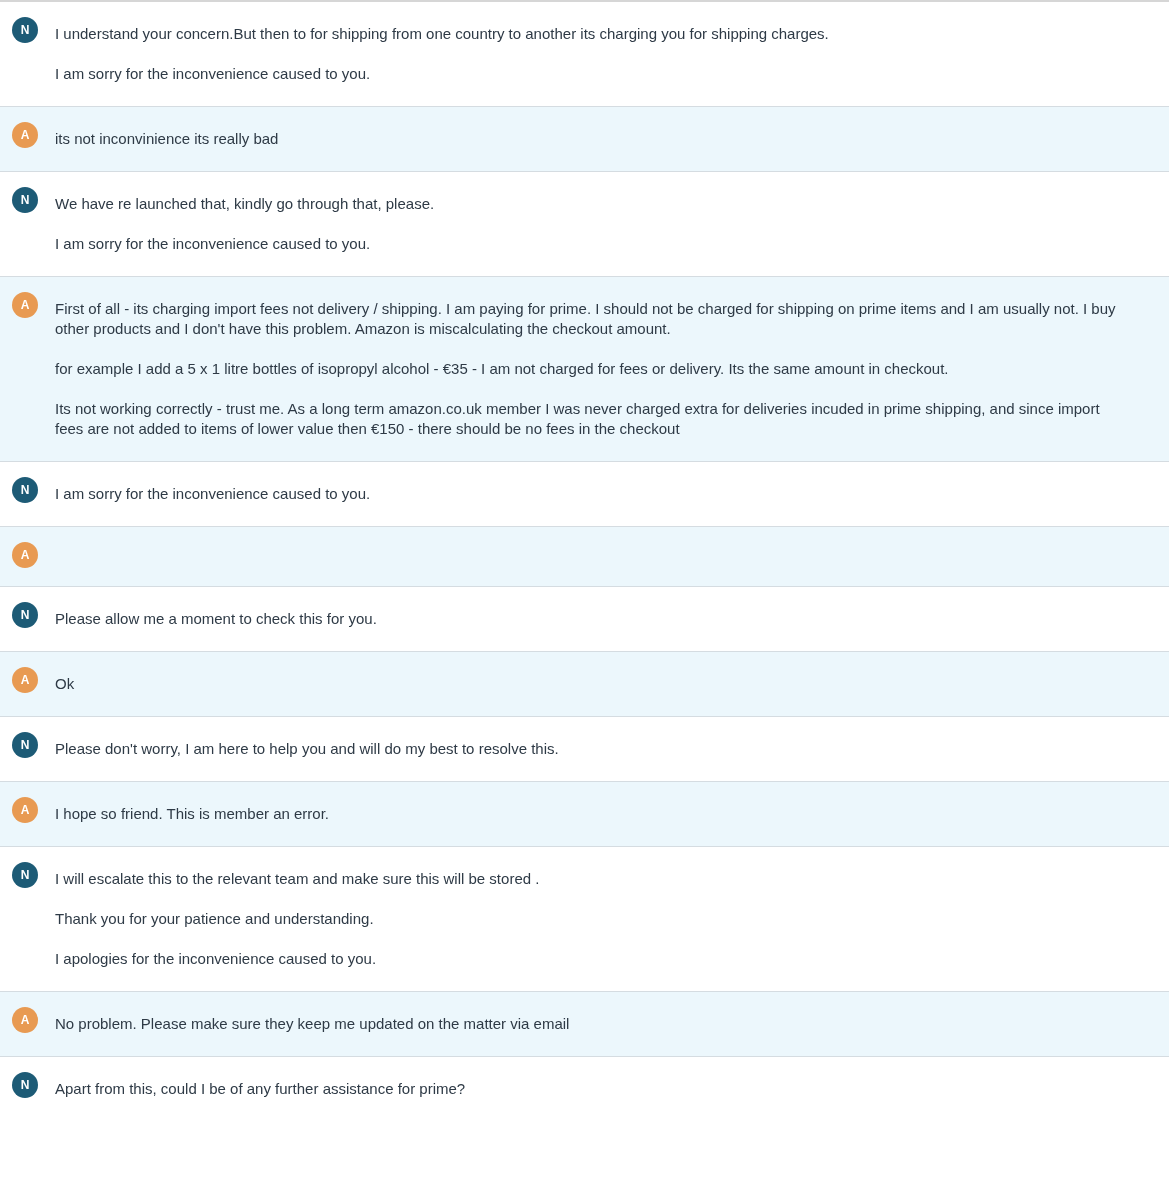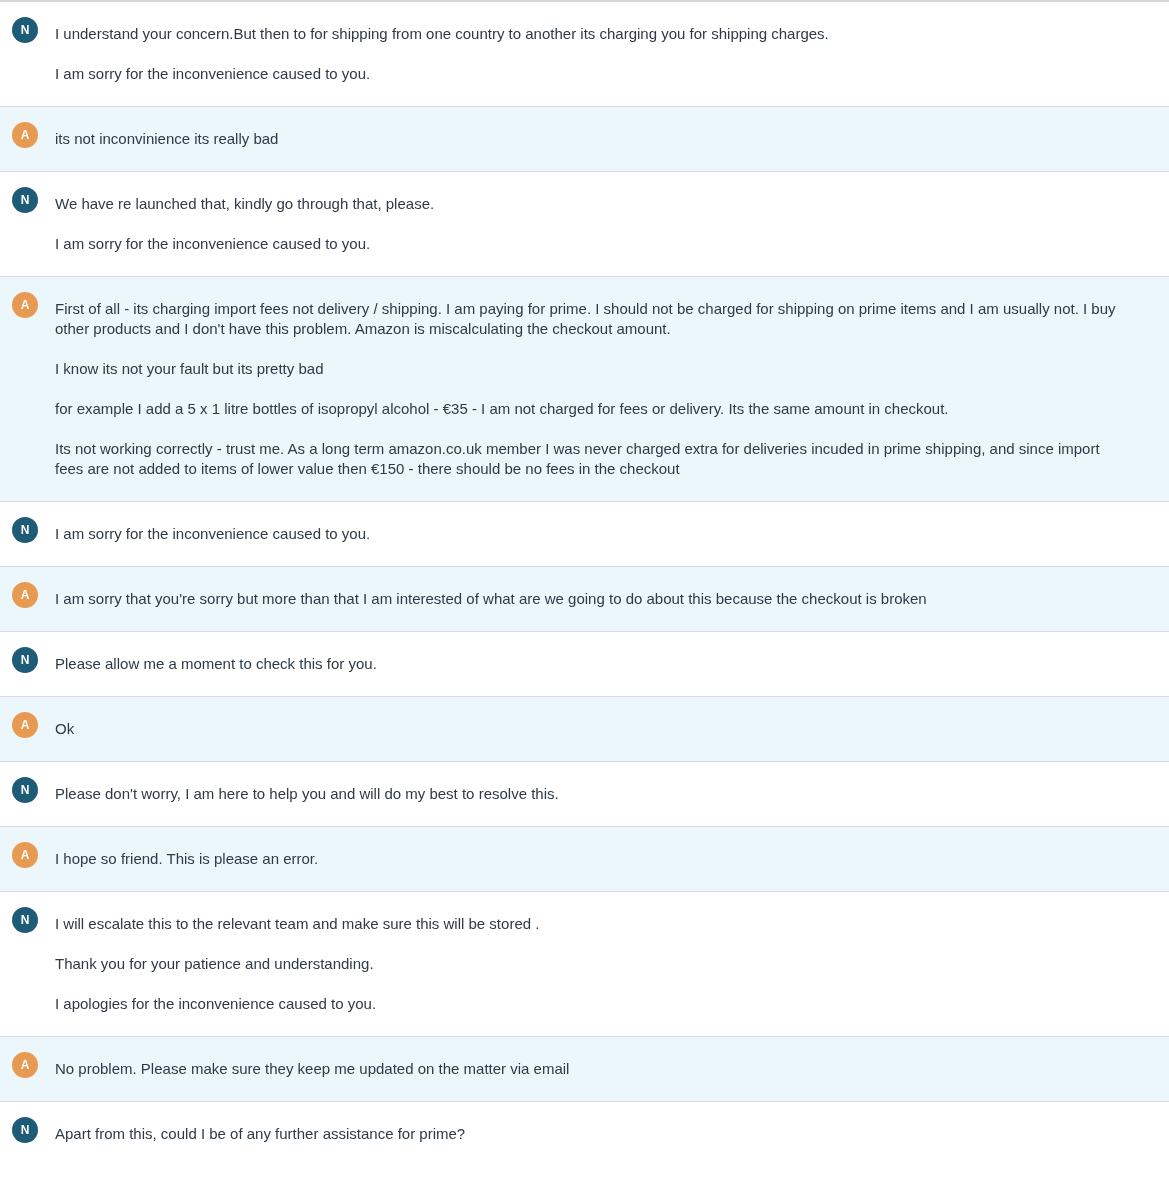--- a/index.html
+++ b/index.html
@@ -72,36 +72,32 @@
       <div class="avatar">N</div>
       <div class="content">
         <p>We have re launched that, kindly go through that, please.</p>
         <p>I am sorry for the inconvenience caused to you.</p>
       </div>
     </div>
     <div class="msg customer">
       <div class="avatar">A</div>
       <div class="content">
         <p>First of all - its charging import fees not delivery / shipping. I am paying for prime. I should not be charged for shipping on prime items and I am usually not. I buy other products and I don't have this problem. Amazon is miscalculating the checkout amount.</p>
-        <p>I know its not your fault but its pretty bad</p>
         <p>for example I add a 5 x 1 litre bottles of isopropyl alcohol - €35 - I am not charged for fees or delivery. Its the same amount in checkout.</p>
         <p>Its not working correctly - trust me. As a long term amazon.co.uk member I was never charged extra for deliveries incuded in prime shipping, and since import fees are not added to items of lower value then €150 - there should be no fees in the checkout</p>
       </div>
     </div>
     <div class="msg agent">
       <div class="avatar">N</div>
       <div class="content">
         <p>I am sorry for the inconvenience caused to you.</p>
       </div>
     </div>
     <div class="msg customer">
       <div class="avatar">A</div>
-      <div class="content">
-        <p>I am sorry that you're sorry but more than that I am interested of what are we going to do about this because the checkout is broken</p>
-      </div>
     </div>
     <div class="msg agent">
       <div class="avatar">N</div>
       <div class="content">
         <p>Please allow me a moment to check this for you.</p>
       </div>
     </div>
     <div class="msg customer">
       <div class="avatar">A</div>
       <div class="content">
@@ -110,21 +106,21 @@
     </div>
     <div class="msg agent">
       <div class="avatar">N</div>
       <div class="content">
         <p>Please don't worry, I am here to help you and will do my best to resolve this.</p>
       </div>
     </div>
     <div class="msg customer">
       <div class="avatar">A</div>
       <div class="content">
-        <p>I hope so friend. This is please an error.</p>
+        <p>I hope so friend. This is member an error.</p>
       </div>
     </div>
     <div class="msg agent">
       <div class="avatar">N</div>
       <div class="content">
         <p>I will escalate this to the relevant team and make sure this will be stored .</p>
         <p>Thank you for your patience and understanding.</p>
         <p>I apologies for the inconvenience caused to you.</p>
       </div>
     </div>

